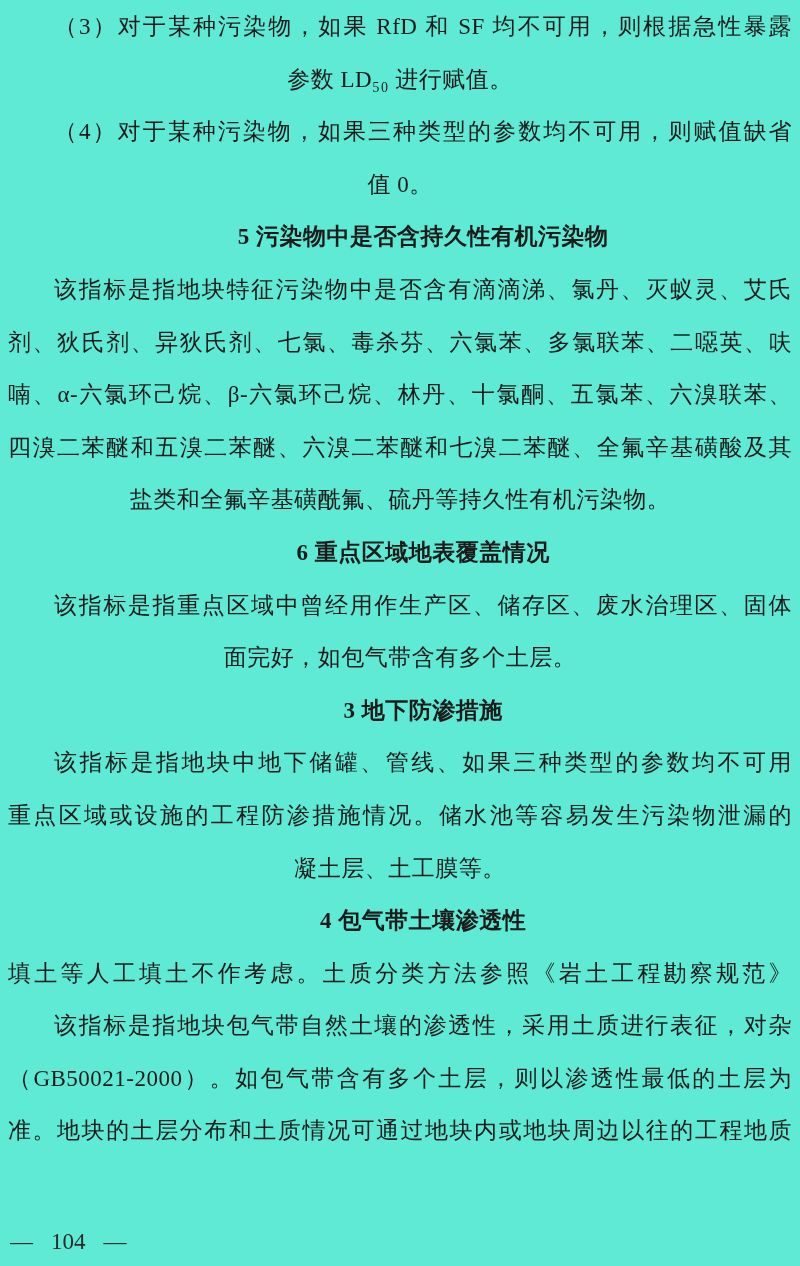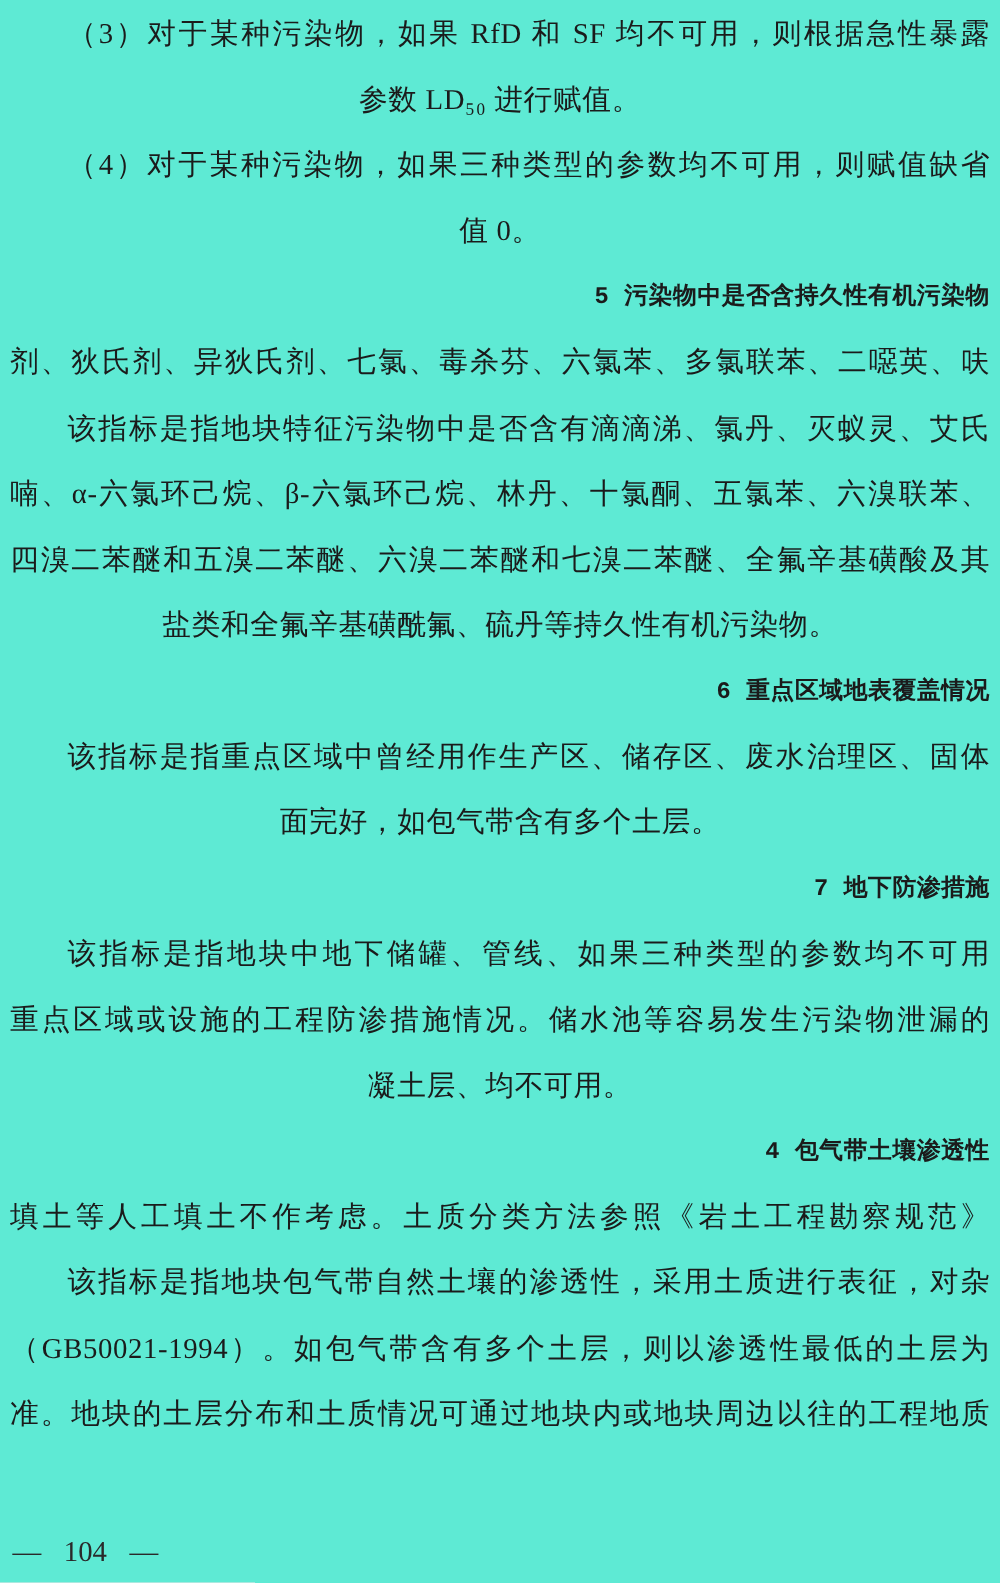--- a/index.html
+++ b/index.html
@@ -31,23 +31,23 @@
   .line.mid {
     text-align: justify;
     text-align-last: justify;
   }
   .line.last {
     text-align: center;
   }
   .line.heading {
     font-weight: 700;
     text-indent: 2em;
-    text-align: right;
-    font-family: Liberation Mono, monospace;
-    font-size: 19px;
+    text-align: center;
+    font-family: Liberation Serif, serif;
+    font-size: 23px;
   }
   .footer {
     position: absolute;
     left: 10px;
     top: 1220px;
     height: 44px;
     display: flex;
     align-items: center;
     gap: 18px;
     font-size: 23px;
@@ -58,36 +58,36 @@
 </head>
 <body>
 
 <div class="page">
   <div class="text-body" id="text-body">
       <div class="line first">（3）对于某种污染物，如果 RfD 和 SF 均不可用，则根据急性暴露</div>
       <div class="line last">参数 LD₅₀ 进行赋值。</div>
       <div class="line first">（4）对于某种污染物，如果三种类型的参数均不可用，则赋值缺省</div>
       <div class="line last">值 0。</div>
       <div class="line heading">5 污染物中是否含持久性有机污染物</div>
+      <div class="line first">该指标是指地块特征污染物中是否含有滴滴涕、氯丹、灭蚁灵、艾氏</div>
       <div class="line mid">剂、狄氏剂、异狄氏剂、七氯、毒杀芬、六氯苯、多氯联苯、二噁英、呋</div>
-      <div class="line first">该指标是指地块特征污染物中是否含有滴滴涕、氯丹、灭蚁灵、艾氏</div>
       <div class="line mid">喃、α-六氯环己烷、β-六氯环己烷、林丹、十氯酮、五氯苯、六溴联苯、</div>
       <div class="line mid">四溴二苯醚和五溴二苯醚、六溴二苯醚和七溴二苯醚、全氟辛基磺酸及其</div>
       <div class="line last">盐类和全氟辛基磺酰氟、硫丹等持久性有机污染物。</div>
       <div class="line heading">6 重点区域地表覆盖情况</div>
       <div class="line first">该指标是指重点区域中曾经用作生产区、储存区、废水治理区、固体</div>
       <div class="line last">面完好，如包气带含有多个土层。</div>
-      <div class="line heading">7 地下防渗措施</div>
+      <div class="line heading">3 地下防渗措施</div>
       <div class="line first">该指标是指地块中地下储罐、管线、如果三种类型的参数均不可用</div>
       <div class="line mid">重点区域或设施的工程防渗措施情况。储水池等容易发生污染物泄漏的</div>
-      <div class="line last">凝土层、均不可用。</div>
+      <div class="line last">凝土层、土工膜等。</div>
       <div class="line heading">4 包气带土壤渗透性</div>
       <div class="line mid">填土等人工填土不作考虑。土质分类方法参照《岩土工程勘察规范》</div>
       <div class="line first">该指标是指地块包气带自然土壤的渗透性，采用土质进行表征，对杂</div>
-      <div class="line mid">（GB50021-1994）。如包气带含有多个土层，则以渗透性最低的土层为</div>
+      <div class="line mid">（GB50021-2000）。如包气带含有多个土层，则以渗透性最低的土层为</div>
       <div class="line mid">准。地块的土层分布和土质情况可通过地块内或地块周边以往的工程地质</div>
     </div>
   <div class="footer">
     <span class="dash">—</span>
     <span>104</span>
     <span class="dash">—</span>
   </div>
 </div>
 
 </body></html>

